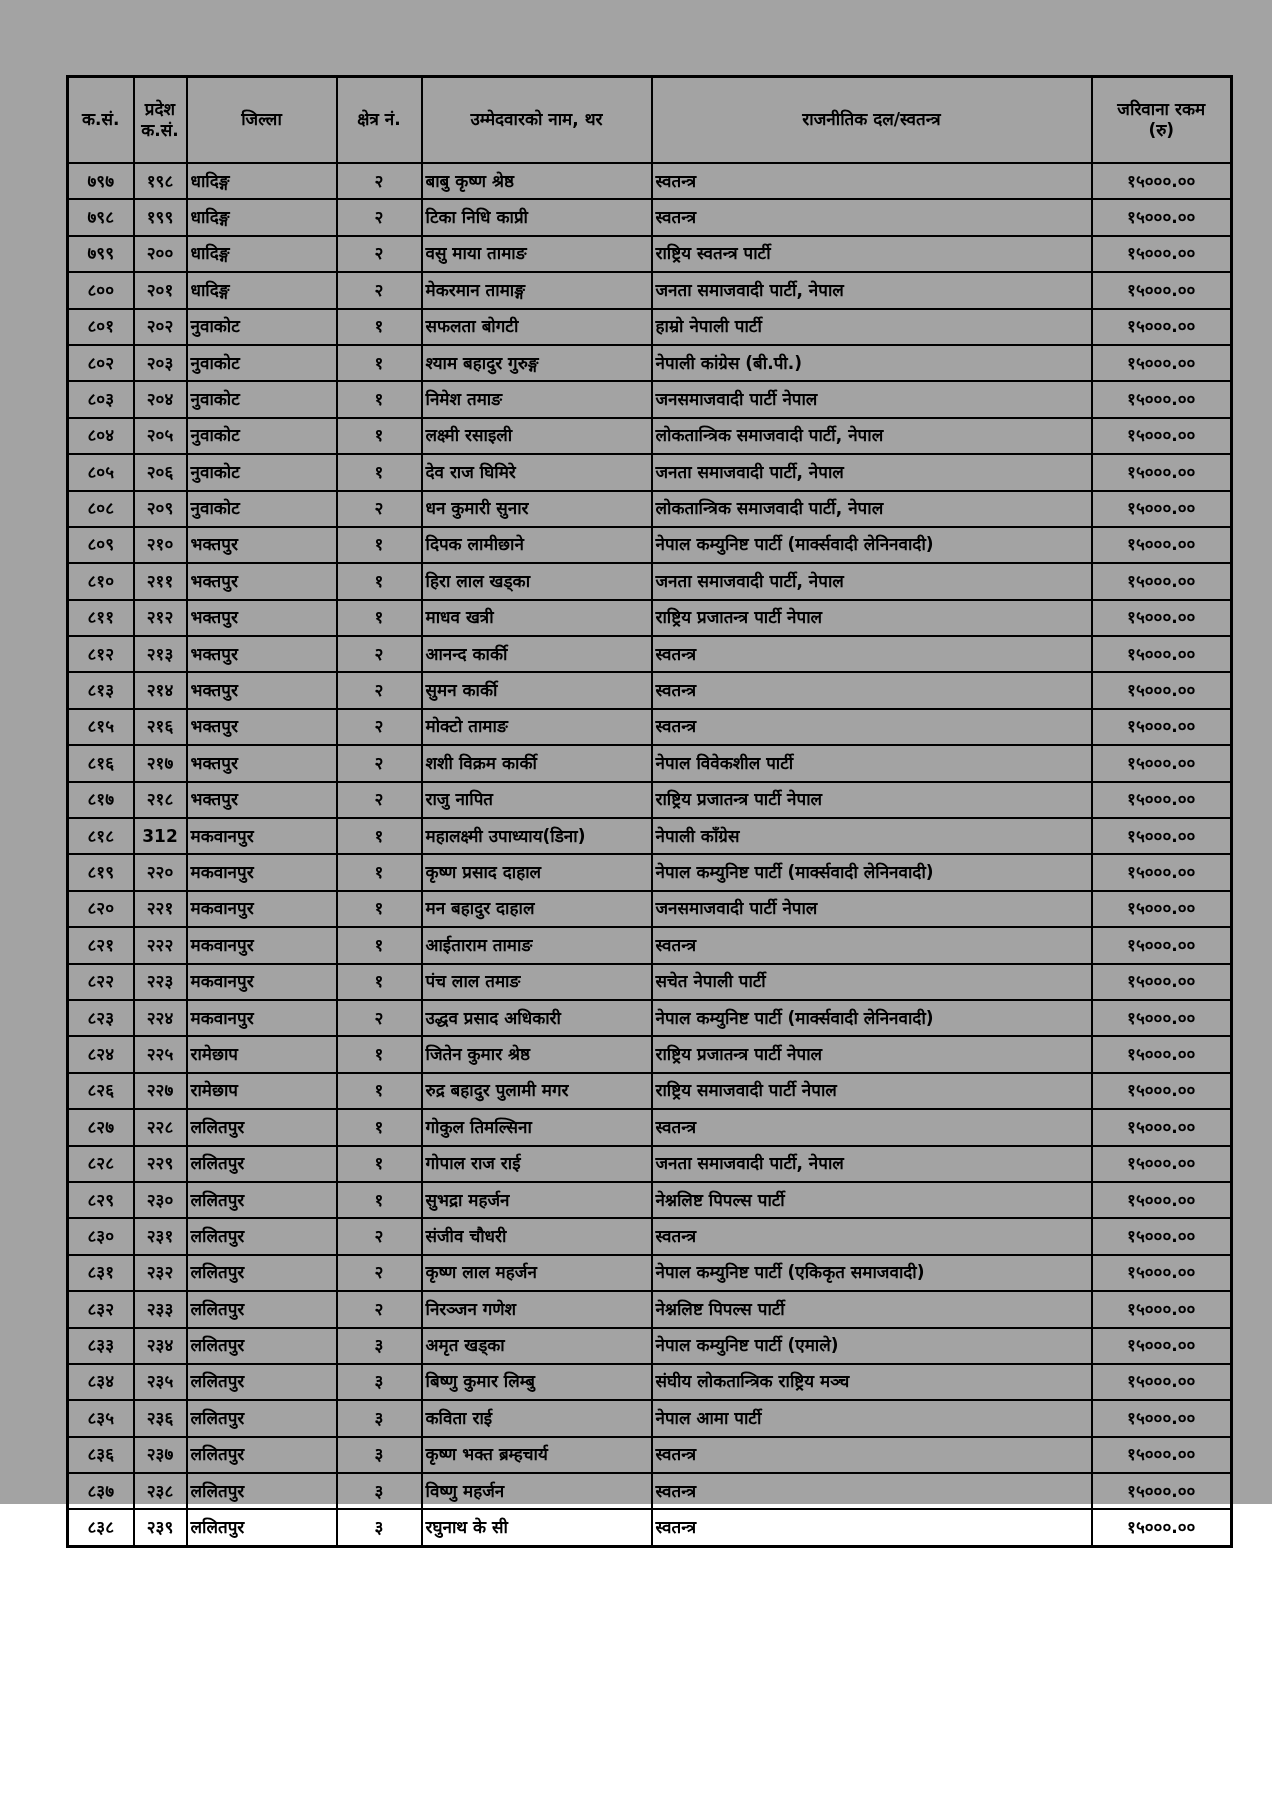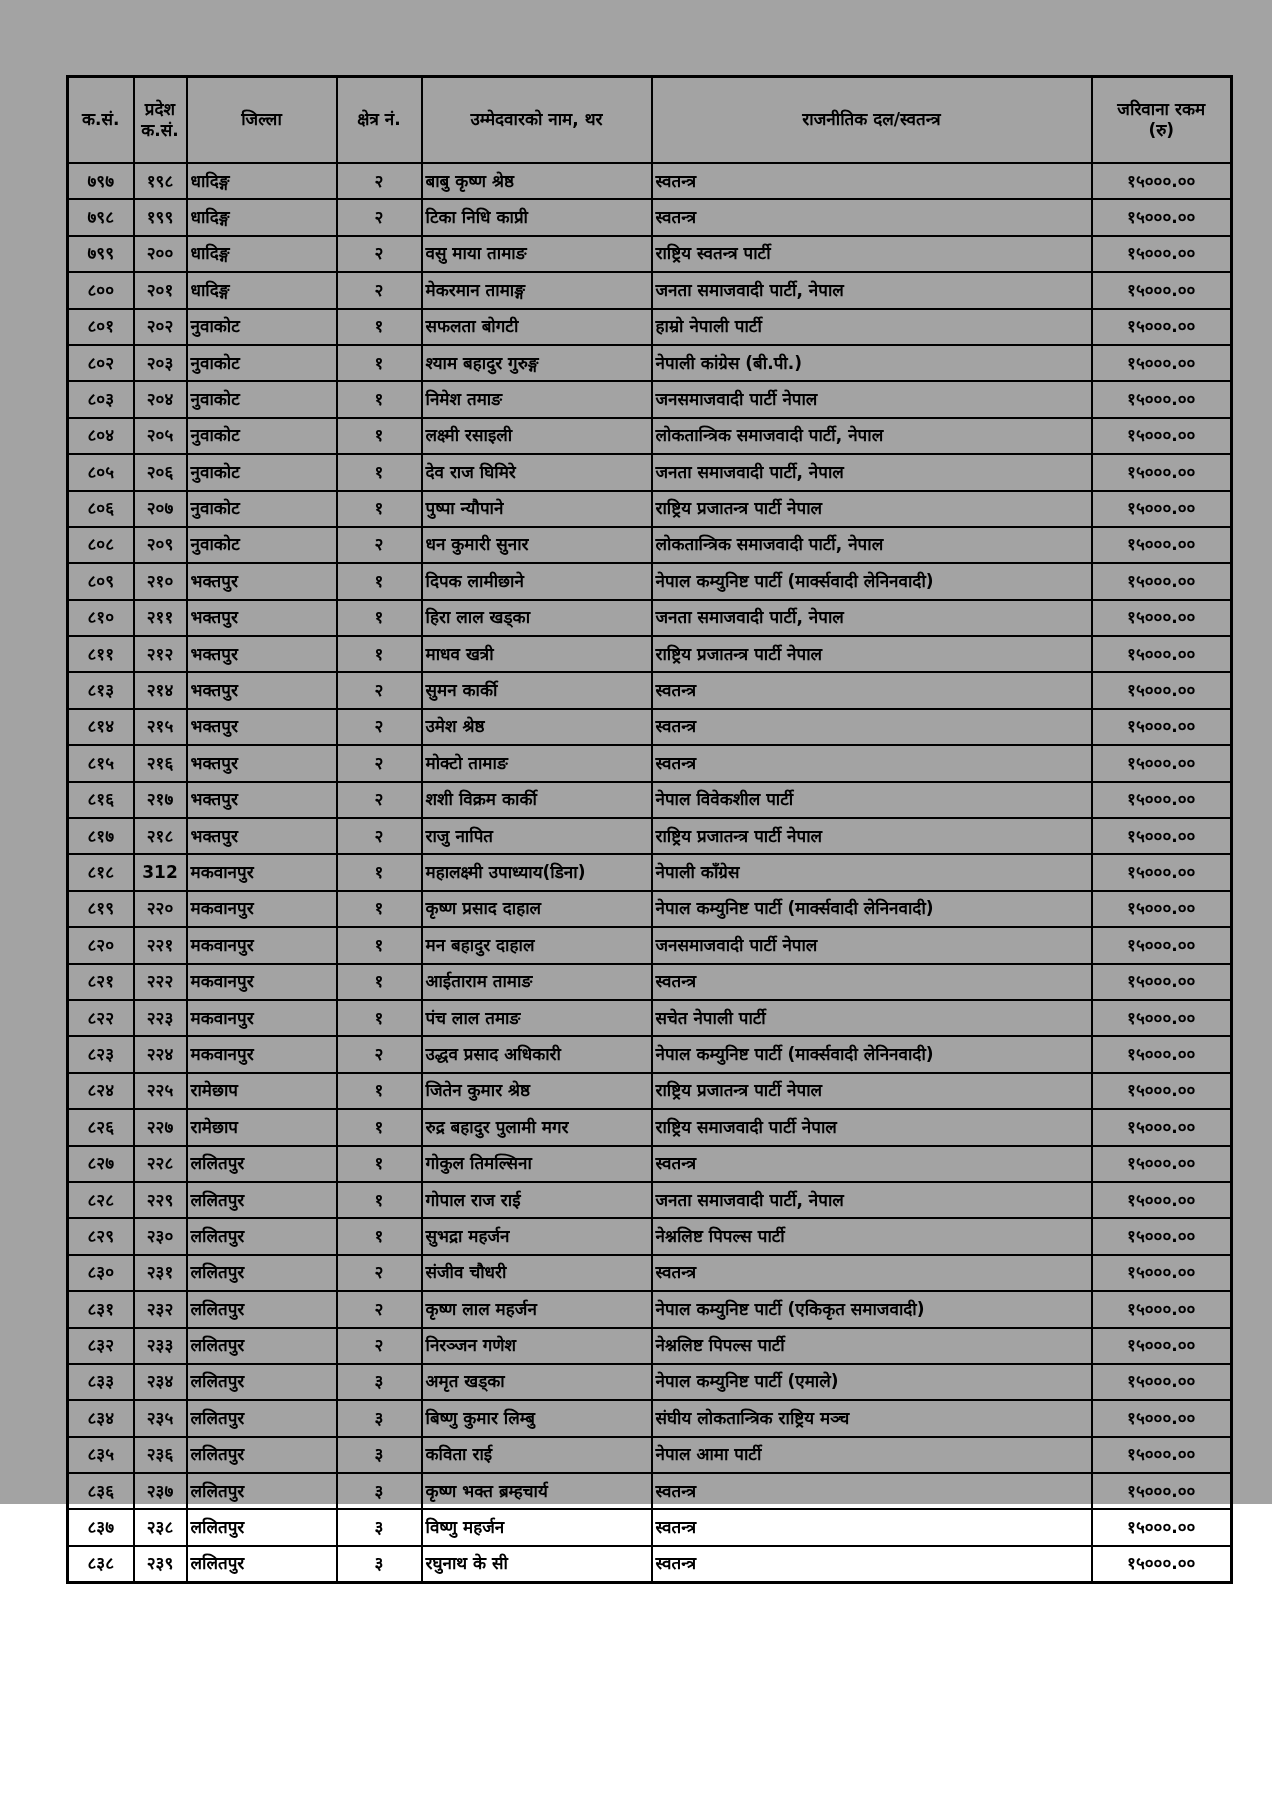--- a/index.html
+++ b/index.html
@@ -147,29 +147,20 @@
         <tr>
           <td class="c-sn">८०५</td>
           <td class="c-psn">२०६</td>
           <td class="c-district">नुवाकोट</td>
           <td class="c-constituency">१</td>
           <td class="c-name">देव राज घिमिरे</td>
           <td class="c-party">जनता समाजवादी पार्टी, नेपाल</td>
           <td class="c-fine">१५०००.००</td>
         </tr>
         <tr>
-          <td class="c-sn">८०६</td>
-          <td class="c-psn">२०७</td>
-          <td class="c-district">नुवाकोट</td>
-          <td class="c-constituency">१</td>
-          <td class="c-name">पुष्पा न्यौपाने</td>
-          <td class="c-party">राष्ट्रिय प्रजातन्त्र पार्टी नेपाल</td>
-          <td class="c-fine">१५०००.००</td>
-        </tr>
-        <tr>
           <td class="c-sn">८०८</td>
           <td class="c-psn">२०९</td>
           <td class="c-district">नुवाकोट</td>
           <td class="c-constituency">२</td>
           <td class="c-name">धन कुमारी सुनार</td>
           <td class="c-party">लोकतान्त्रिक समाजवादी पार्टी, नेपाल</td>
           <td class="c-fine">१५०००.००</td>
         </tr>
         <tr>
           <td class="c-sn">८०९</td>
@@ -192,34 +183,34 @@
         <tr>
           <td class="c-sn">८११</td>
           <td class="c-psn">२१२</td>
           <td class="c-district">भक्तपुर</td>
           <td class="c-constituency">१</td>
           <td class="c-name">माधव खत्री</td>
           <td class="c-party">राष्ट्रिय प्रजातन्त्र पार्टी नेपाल</td>
           <td class="c-fine">१५०००.००</td>
         </tr>
         <tr>
+          <td class="c-sn">८१२</td>
+          <td class="c-psn">२१३</td>
+          <td class="c-district">भक्तपुर</td>
+          <td class="c-constituency">२</td>
+          <td class="c-name">आनन्द कार्की</td>
+          <td class="c-party">स्वतन्त्र</td>
+          <td class="c-fine">१५०००.००</td>
+        </tr>
+        <tr>
           <td class="c-sn">८१३</td>
           <td class="c-psn">२१४</td>
           <td class="c-district">भक्तपुर</td>
           <td class="c-constituency">२</td>
           <td class="c-name">सुमन कार्की</td>
-          <td class="c-party">स्वतन्त्र</td>
-          <td class="c-fine">१५०००.००</td>
-        </tr>
-        <tr>
-          <td class="c-sn">८१४</td>
-          <td class="c-psn">२१५</td>
-          <td class="c-district">भक्तपुर</td>
-          <td class="c-constituency">२</td>
-          <td class="c-name">उमेश श्रेष्ठ</td>
           <td class="c-party">स्वतन्त्र</td>
           <td class="c-fine">१५०००.००</td>
         </tr>
         <tr>
           <td class="c-sn">८१५</td>
           <td class="c-psn">२१६</td>
           <td class="c-district">भक्तपुर</td>
           <td class="c-constituency">२</td>
           <td class="c-name">मोक्टो तामाङ</td>
           <td class="c-party">स्वतन्त्र</td>

